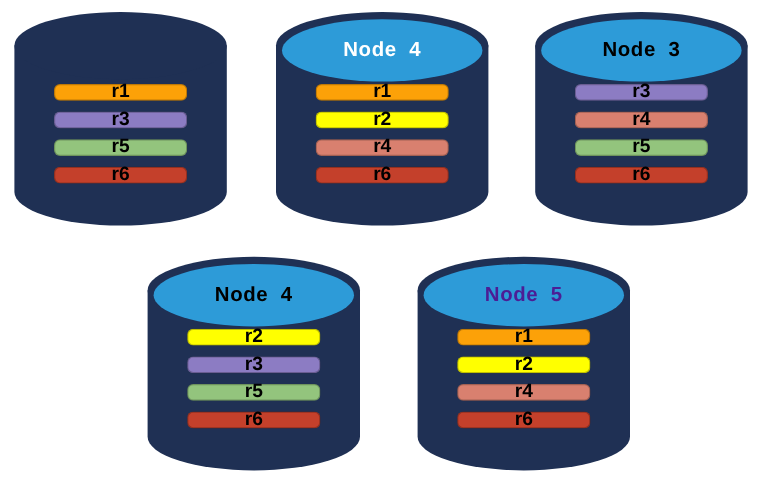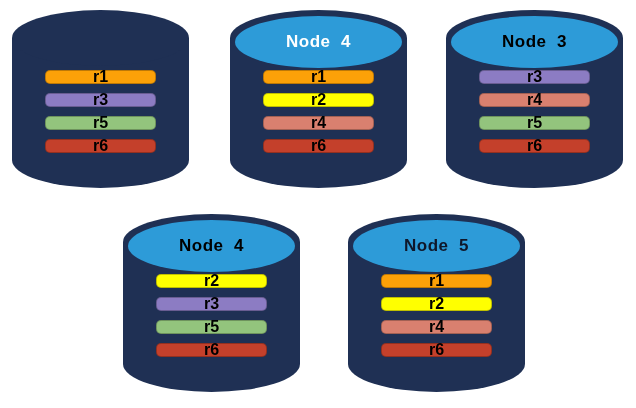--- a/index.html
+++ b/index.html
@@ -170,21 +170,21 @@
       <div class="bar" style="background-color: rgb(196, 64, 43);">
           <span>r6</span>
         </div>
     </div>
   </div>
 
   <div class="node" style="left:348px; top:214px;">
     <div class="cyl-body" style="background-color: rgb(31, 48, 84);"></div>
     <div class="cyl-back" style="background-color: rgb(31, 48, 84);"></div>
     <div class="cyl-top" style="background-color: rgb(45, 155, 216);">
-      <span class="node-title" style="color: #0f172a;">Node  5</span>
+      <span class="node-title" style="color: #4c1d95;">Node  5</span>
     </div>
     <div class="bars">
       <div class="bar" style="background-color: rgb(252, 161, 8);">
           <span>r1</span>
         </div>
       <div class="bar" style="background-color: rgb(255, 255, 0);">
           <span>r2</span>
         </div>
       <div class="bar" style="background-color: rgb(217, 128, 111);">
           <span>r4</span>

